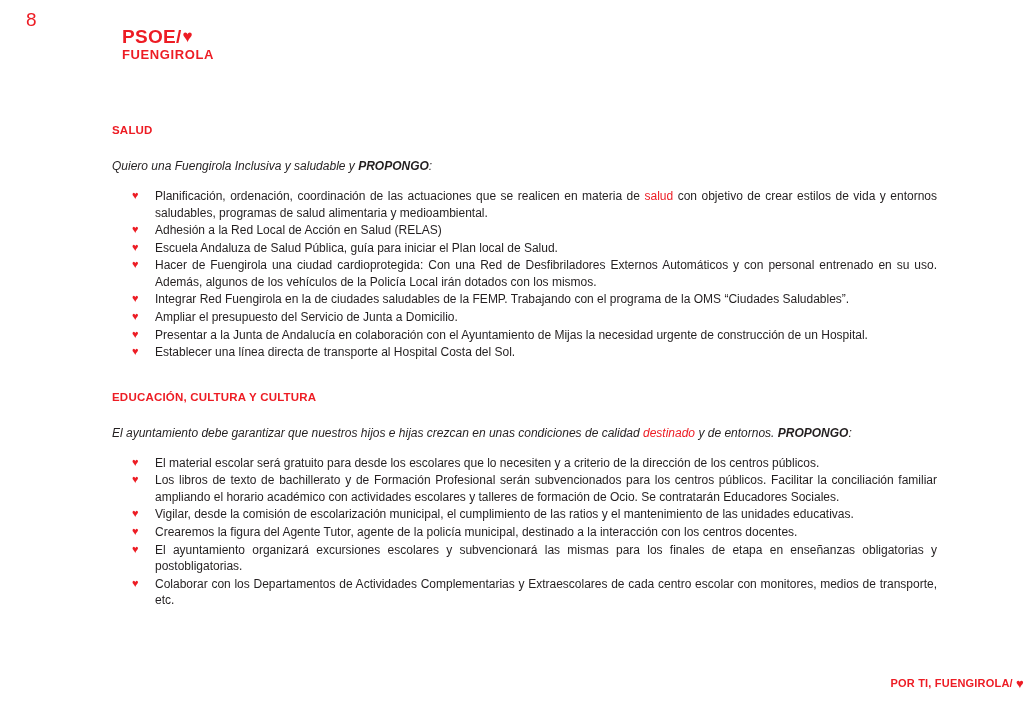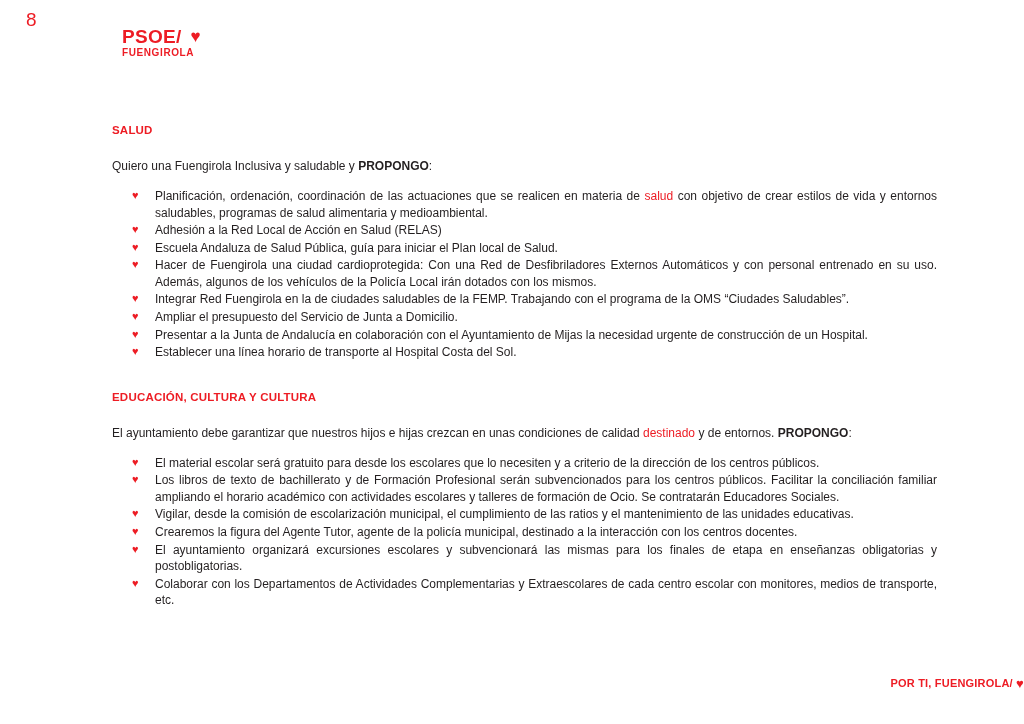--- a/index.html
+++ b/index.html
@@ -37,32 +37,31 @@
     line-height: 1;
   }
   .logo-main {
     font-family: "Liberation Sans", sans-serif;
     font-weight: bold;
     font-size: 19px;
     color: #ed1c24;
     letter-spacing: 0.3px;
     display: flex;
     align-items: center;
-    gap: 8px;
   }
   .logo-heart {
     font-size: 17px;
     color: #ed1c24;
     margin-left: 1px;
     line-height: 1;
   }
   .logo-sub {
     font-family: "Liberation Sans", sans-serif;
     font-weight: bold;
-    font-size: 10px;
+    font-size: 13px;
     color: #ed1c24;
     letter-spacing: 0.6px;
     margin-top: 2px;
   }
   .content {
     position: absolute;
     left: 112px;
     top: 85px;
     width: 825px;
     margin-top: 39px;
@@ -73,20 +72,21 @@
     color: #ed1c24;
     margin: 0;
     padding: 0;
     letter-spacing: 0.2px;
   }
   .intro {
     font-size: 12px;
     line-height: 1.35;
     margin: 22px 0 0 0;
     color: #231f20;
+    font-style: italic;
   }
   .intro b { font-weight: bold; }
   ul.bullets {
     list-style: none;
     margin: 14px 0 0 0;
     padding: 0;
   }
   ul.bullets li {
     position: relative;
     padding-left: 43px;
@@ -142,21 +142,21 @@
         <span>Quiero una Fuengirola Inclusiva y saludable y </span><b>PROPONGO</b><span>:</span>
       </p>
       <ul class="bullets" id="list-0">
           <li><span class="heart">♥</span><span>Planificación, ordenación, coordinación de las actuaciones que se realicen en materia de </span><span class="red">salud</span><span> con objetivo de crear estilos de vida y entornos saludables, programas de salud alimentaria y medioambiental.</span></li>
           <li><span class="heart">♥</span><span>Adhesión a la Red Local de Acción en Salud (RELAS)</span></li>
           <li><span class="heart">♥</span><span>Escuela Andaluza de Salud Pública, guía para iniciar el Plan local de Salud.</span></li>
           <li><span class="heart">♥</span><span>Hacer de Fuengirola una ciudad cardioprotegida: Con una Red de Desfibriladores Externos Automáticos y con personal entrenado en su uso. Además, algunos de los vehículos de la Policía Local irán dotados con los mismos.</span></li>
           <li><span class="heart">♥</span><span>Integrar Red Fuengirola en la de ciudades saludables de la FEMP. Trabajando con el programa de la OMS “Ciudades Saludables”.</span></li>
           <li><span class="heart">♥</span><span>Ampliar el presupuesto del Servicio de Junta a Domicilio.</span></li>
           <li><span class="heart">♥</span><span>Presentar a la Junta de Andalucía en colaboración con el Ayuntamiento de Mijas la necesidad urgente de construcción de un Hospital.</span></li>
-          <li><span class="heart">♥</span><span>Establecer una línea horario de transporte al Hospital Costa del Sol.</span></li>
+          <li><span class="heart">♥</span><span>Establecer una línea directa de transporte al Hospital Costa del Sol.</span></li>
         </ul>
     </div>
 
     <div class="gap-section">
       <h2 class="section-title">EDUCACIÓN, CULTURA Y CULTURA</h2>
       <p class="intro">
         <span>El ayuntamiento debe garantizar que nuestros hijos e hijas crezcan en unas condiciones de calidad </span><span class="red">destinado</span><span> y de entornos. </span><b>PROPONGO</b><span>:</span>
       </p>
       <ul class="bullets" id="list-1">
           <li><span class="heart">♥</span><span>El material escolar será gratuito para desde los escolares que lo necesiten y a criterio de la dirección de los centros públicos.</span></li>

